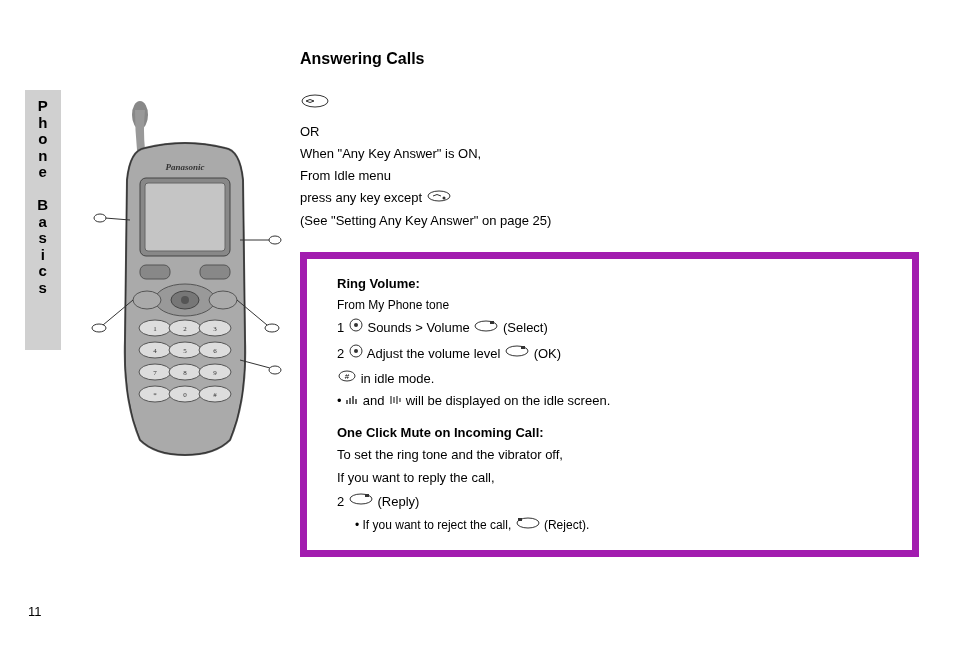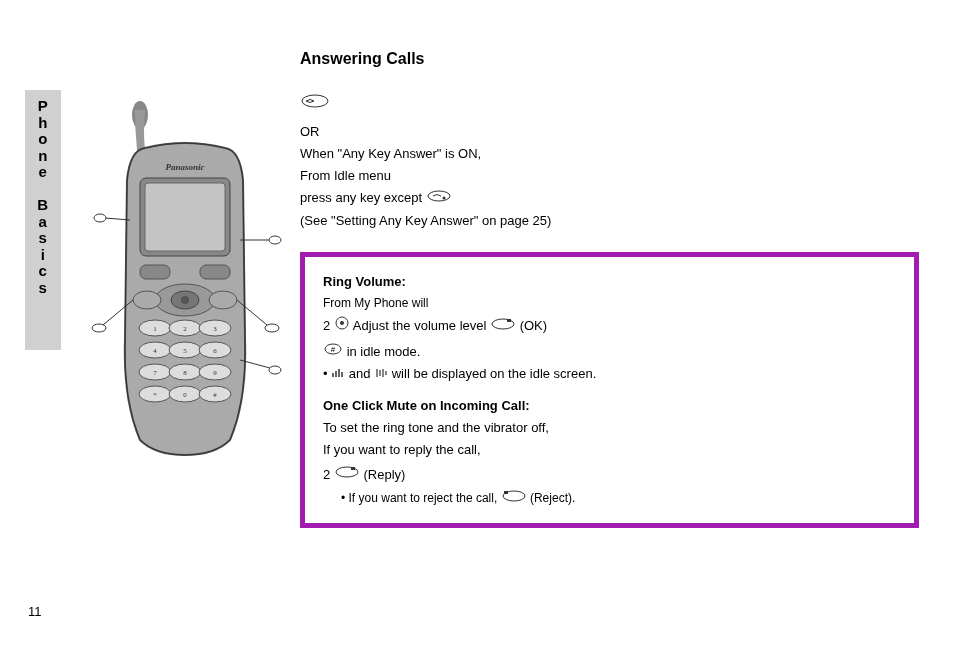--- a/index.html
+++ b/index.html
@@ -59,22 +59,22 @@
     }
     .answer-icon {
       margin-bottom: 8px;
     }
     .intro-text {
       font-size: 13px;
       line-height: 1.7;
       margin-bottom: 20px;
     }
     .box {
-      border: 5px solid #a21caf;
-      padding: 14px 18px;
+      border: 7px solid #a21caf;
+      padding: 14px 30px;
       font-size: 13px;
       line-height: 1.7;
     }
     .box-heading {
       font-weight: bold;
       margin-top: 10px;
     }
     .box-heading:first-child {
       margin-top: 0;
     }
@@ -213,21 +213,35 @@
               <circle cx="18" cy="9" r="1.5" fill="#333"></circle>
             </svg>
         </span>
       </div>
       <div>(See "Setting Any Key Answer" on page 25)</div>
     </div>
 
     <div class="box">
       <div class="box-heading">Ring Volume:</div>
       <div class="sub-text">
-        <span>From </span><span class="bold">My Phone</span><span> will</span>
+        <span>From </span><span class="bold">My Phone</span><span> tone</span>
+      </div>
+      <div class="step-line">
+        <span>1   </span>
+        <span class="key-icon"><svg width="16" height="16" viewBox="0 0 16 16">
+              <circle cx="8" cy="8" r="6" fill="none" stroke="#333"></circle>
+              <circle cx="8" cy="8" r="2" fill="#333"></circle>
+            </svg></span>
+        <span>   </span>
+        <span class="bold">Sounds</span><span> &gt; </span><span class="bold">Volume</span>
+        <span class="key-icon"><svg width="26" height="14" viewBox="0 0 26 14">
+              <ellipse cx="13" cy="7" rx="11" ry="5" fill="none" stroke="#333"></ellipse>
+              <rect x="17" y="2" width="4" height="3" fill="#333"></rect>
+            </svg></span>
+        <span>   (Select)</span>
       </div>
       <div class="step-line">
         <span>2   </span>
         <span class="key-icon"><svg width="16" height="16" viewBox="0 0 16 16">
               <circle cx="8" cy="8" r="6" fill="none" stroke="#333"></circle>
               <circle cx="8" cy="8" r="2" fill="#333"></circle>
             </svg></span>
         <span>   Adjust the volume level   </span>
         <span class="key-icon"><svg width="26" height="14" viewBox="0 0 26 14">
               <ellipse cx="13" cy="7" rx="11" ry="5" fill="none" stroke="#333"></ellipse>

